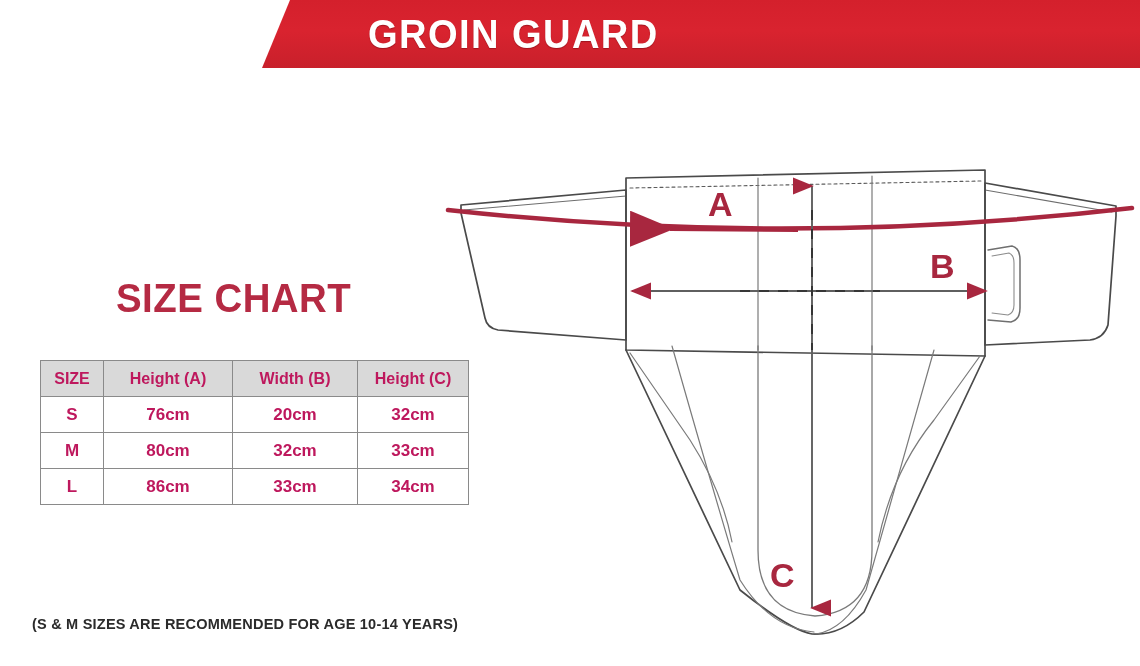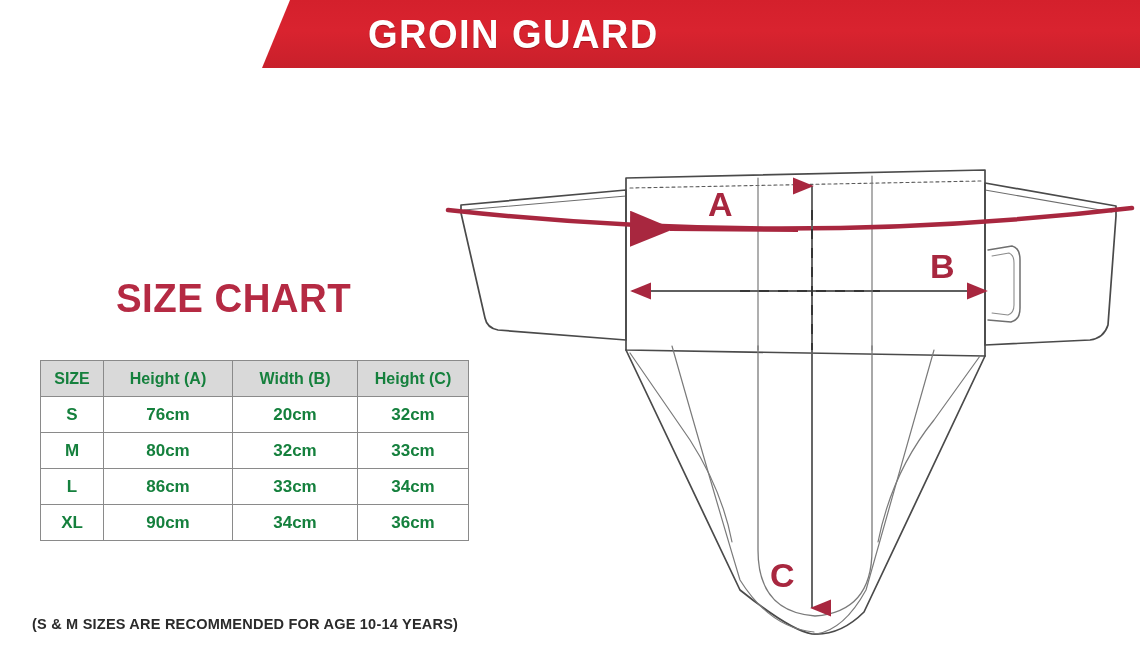--- a/index.html
+++ b/index.html
@@ -71,21 +71,21 @@
   table.size-table {
     border-collapse: collapse;
     table-layout: fixed;
     font-family: "Liberation Sans", sans-serif;
   }
   table.size-table th,
   table.size-table td {
     border: 1px solid #8a8a8a;
     text-align: center;
     font-weight: bold;
-    color: #15803d;
+    color: #be185d;
     height: 35px;
     padding: 0;
   }
   table.size-table th {
     background: #d9d9d9;
     font-size: 16px;
   }
   table.size-table td {
     background: #ffffff;
     font-size: 17px;
@@ -158,26 +158,20 @@
           <td>80cm</td>
           <td>32cm</td>
           <td>33cm</td>
         </tr>
         <tr>
           <td>L</td>
           <td>86cm</td>
           <td>33cm</td>
           <td>34cm</td>
         </tr>
-        <tr>
-          <td>XL</td>
-          <td>90cm</td>
-          <td>34cm</td>
-          <td>36cm</td>
-        </tr>
       </tbody>
     </table>
   </div>
 
   <div class="footnote">(S &amp; M SIZES ARE RECOMMENDED FOR AGE 10-14 YEARS)</div>
 
   <div class="diagram">
     <svg width="700" height="490" viewBox="0 0 700 490" xmlns="http://www.w3.org/2000/svg">
 
       <defs>

